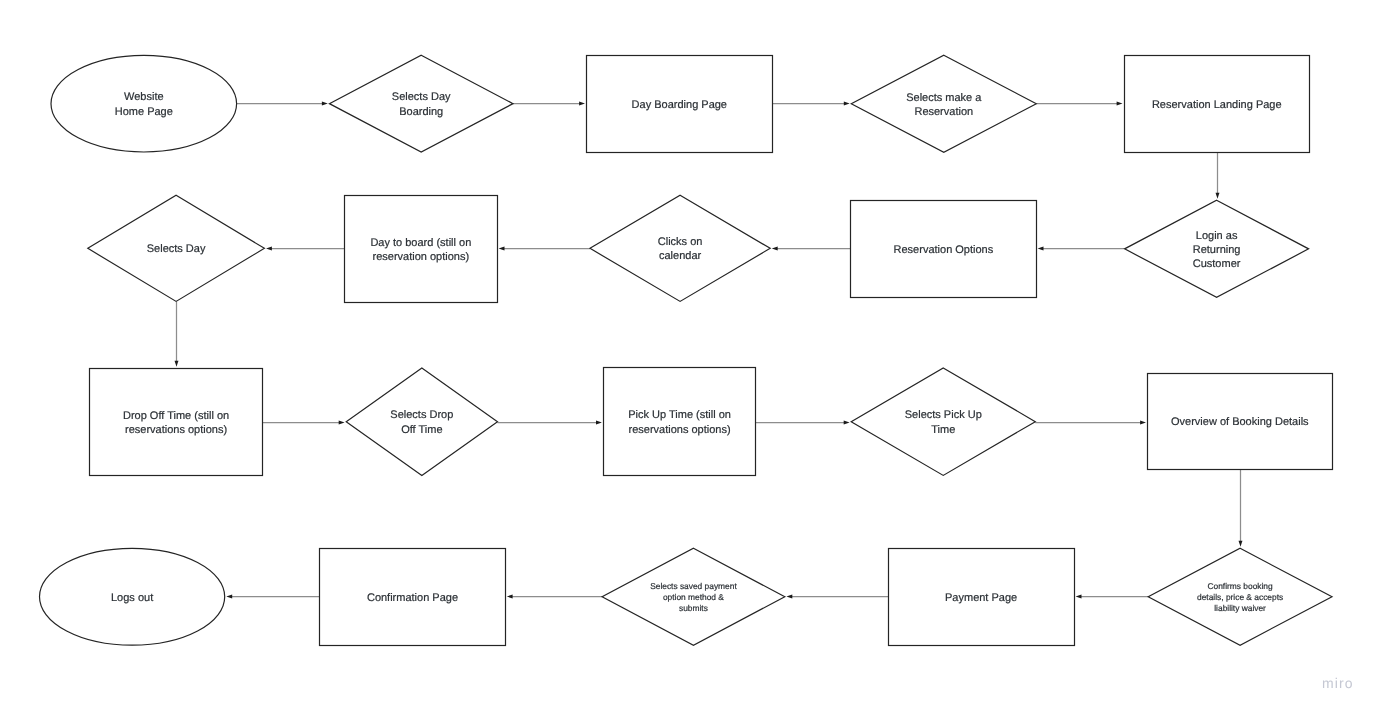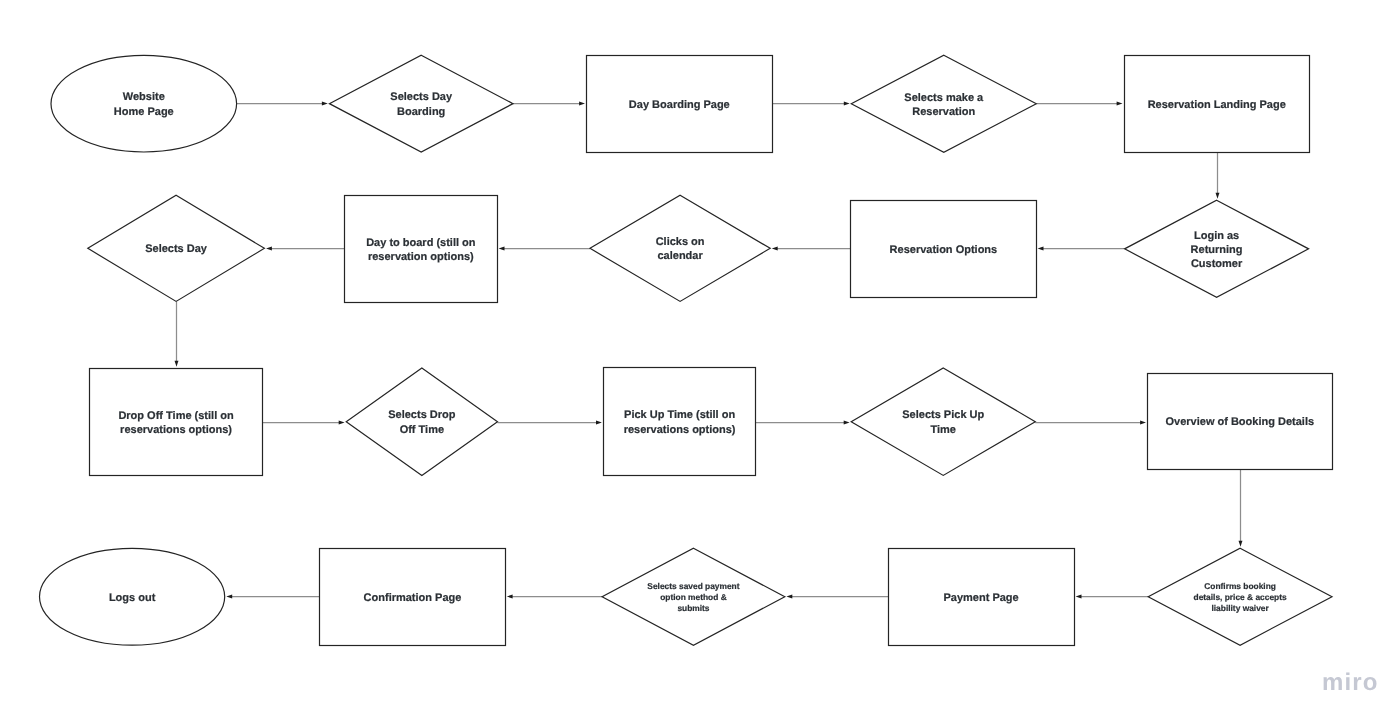--- a/index.html
+++ b/index.html
@@ -1,28 +1,28 @@
 <!DOCTYPE html>
 <html><head>
 <meta charset="utf-8">
 <title>Flowchart</title>
 <style>
   html,body{margin:0;padding:0;}
   body{width:1400px;height:722px;background:#ffffff;overflow:hidden;-webkit-font-smoothing:antialiased;text-rendering:geometricPrecision;
        font-family:"Liberation Sans",sans-serif;}
-  #board{position:relative;width:1183px;height:722px;font-weight:bold;}
+  #board{position:relative;width:1183px;height:722px;}
   svg#canvas{position:absolute;left:0;top:0;width:1400px;height:722px;transform:translateZ(0);}
   #nodes-layer text{paint-order:stroke;}
   .node-shape{fill:#ffffff;stroke:#242424;stroke-width:1.2;}
   .node-label{fill:#2a2f34;stroke:#2a2f34;stroke-width:0.2px;paint-order:stroke;font-family:"Liberation Sans",sans-serif;font-size:11px;
               text-anchor:middle;}
   .edge-line{stroke:#8d8d8d;stroke-width:1.25;fill:none;}
   .edge-head{fill:#1a1a1a;stroke:none;}
   .watermark{position:absolute;transform:translateZ(0);left:1322px;top:672px;color:#c5c8d3;
-             font-family:"Liberation Sans",sans-serif;font-size:24px;line-height:22px;letter-spacing:1.1px;}
+             font-family:"Liberation Sans",sans-serif;font-size:14px;line-height:22px;letter-spacing:1.1px;}
 </style>
 </head>
 <body>
 
 <div id="board">
   <svg id="canvas" viewBox="0 0 1400 722">
     <defs id="proto">
       <g id="p-g"></g>
       <rect id="p-rect"></rect>
       <ellipse id="p-ellipse"></ellipse>

